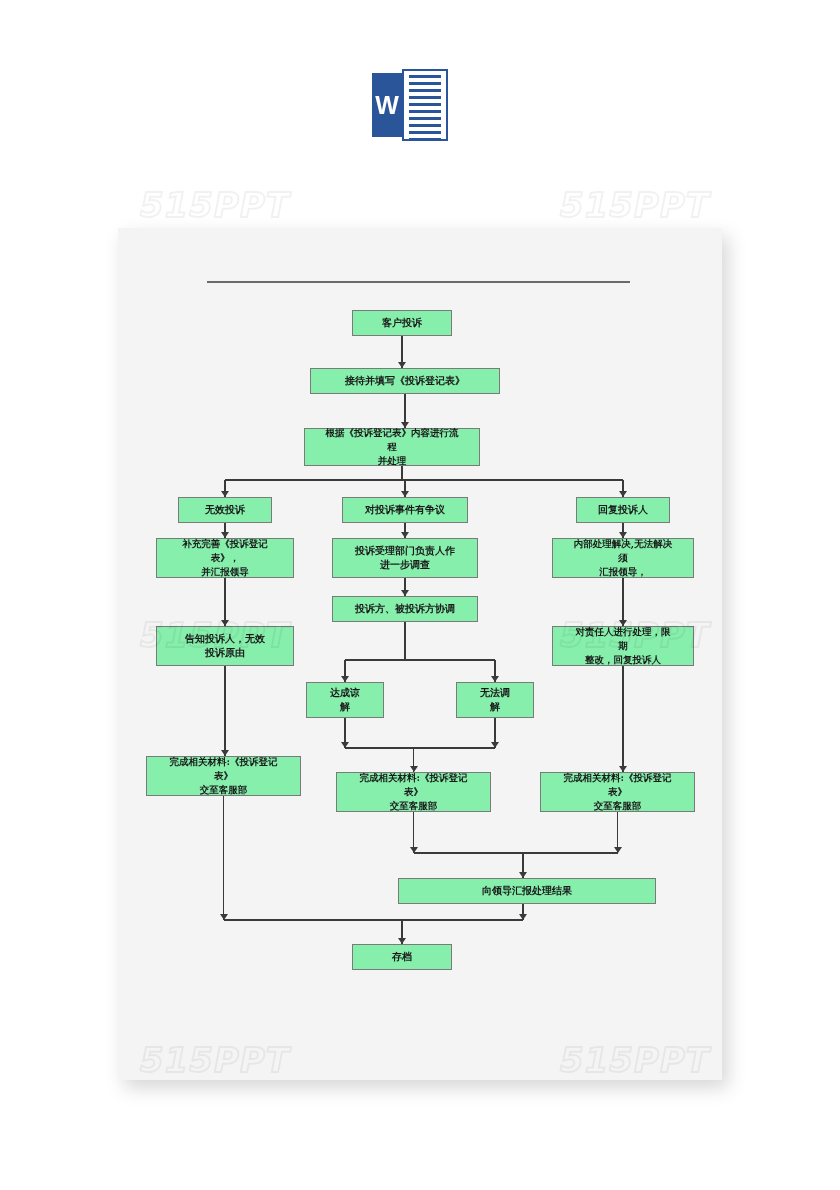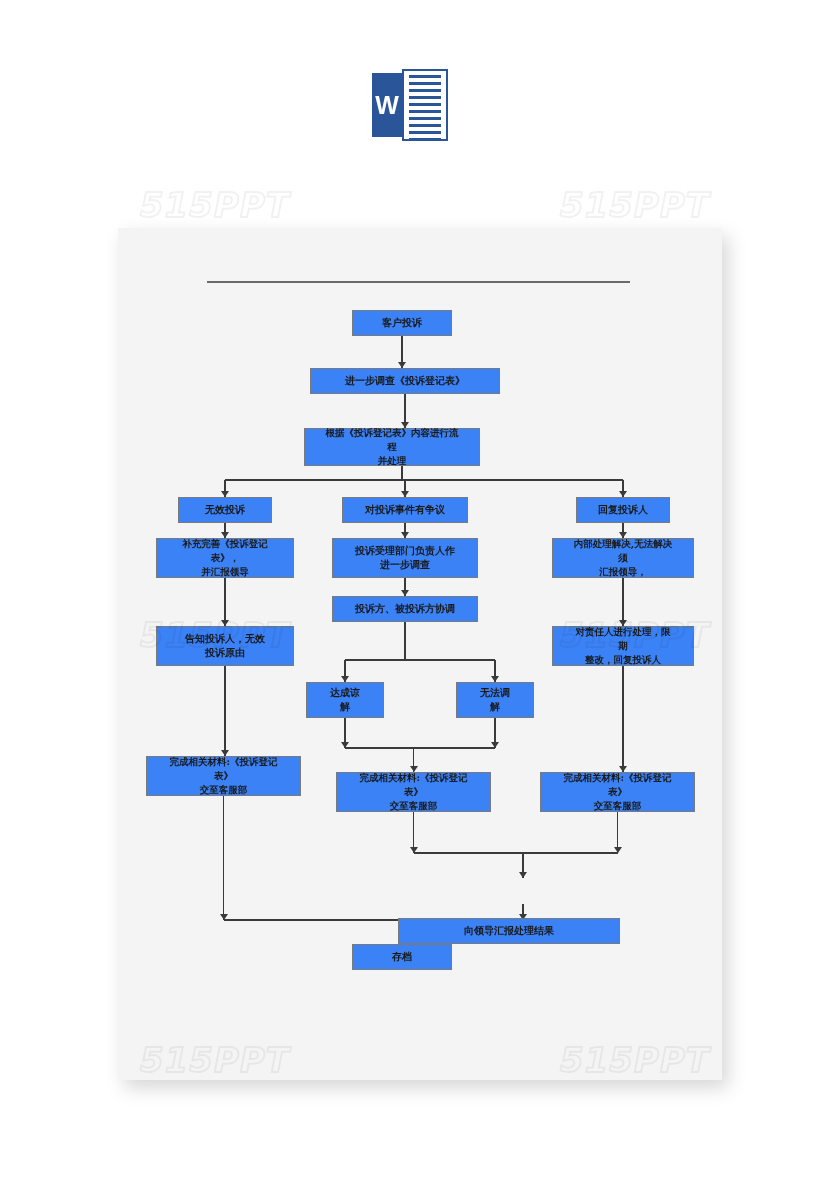--- a/index.html
+++ b/index.html
@@ -40,21 +40,21 @@
     position:absolute;font-family:"DejaVu Sans","Liberation Sans",sans-serif;
     font-style:italic;font-weight:bold;font-size:34px;letter-spacing:1px;
     color:transparent;-webkit-text-stroke:2px rgba(0,0,0,0.055);
     text-shadow:0 0 0 rgba(0,0,0,0);
     pointer-events:none;user-select:none;white-space:nowrap;
   }
 
   
   .node{
     position:absolute;box-sizing:border-box;
-    background:#3b82f6;border:1px solid #7a7a7a;
+    background:#86efac;border:1px solid #7a7a7a;
     display:flex;align-items:center;justify-content:center;
     text-align:center;color:#1a1a1a;
     font-family:"DejaVu Serif","Liberation Serif",serif;
     font-size:10px;font-weight:bold;line-height:1.45;
     padding:2px 20px;
   }
   .node.small{font-size:9.5px;}
 
   
   .ln{position:absolute;background:#3a3a3a;}
@@ -150,21 +150,21 @@
       <div class="arw" style="left: 219.5px; top: 914px;"></div>
       <div class="ln lnv" style="left: 522.25px; top: 904px; height: 16px;"></div>
       <div class="arw" style="left: 519px; top: 914px;"></div>
       <div class="ln lnh" style="top: 919.25px; left: 223.5px; width: 299.5px;"></div>
       <div class="ln lnv" style="left: 401.25px; top: 920px; height: 24px;"></div>
       <div class="arw" style="left: 398px; top: 938px;"></div>
       <div class="node" style="left: 352px; top: 310px; width: 100px; height: 26px;">
         <div>客户投诉</div>
       </div>
       <div class="node" style="left: 310px; top: 368px; width: 190px; height: 26px;">
-        <div>进一步调查《投诉登记表》</div>
+        <div>接待并填写《投诉登记表》</div>
       </div>
       <div class="node small" style="left: 304px; top: 428px; width: 176px; height: 38px;">
         <div>根据《投诉登记表》内容进行流程<br>并处理</div>
       </div>
       <div class="node" style="left: 178px; top: 497px; width: 94px; height: 26px;">
         <div>无效投诉</div>
       </div>
       <div class="node" style="left: 342px; top: 497px; width: 126px; height: 26px;">
         <div>对投诉事件有争议</div>
       </div>
@@ -197,21 +197,21 @@
       </div>
       <div class="node small" style="left: 146px; top: 756px; width: 155px; height: 40px;">
         <div>完成相关材料:《投诉登记表》<br>交至客服部</div>
       </div>
       <div class="node small" style="left: 336px; top: 772px; width: 155px; height: 40px;">
         <div>完成相关材料:《投诉登记表》<br>交至客服部</div>
       </div>
       <div class="node small" style="left: 540px; top: 772px; width: 155px; height: 40px;">
         <div>完成相关材料:《投诉登记表》<br>交至客服部</div>
       </div>
-      <div class="node" style="left: 398px; top: 918px; width: 222px; height: 26px;">
+      <div class="node" style="left: 398px; top: 878px; width: 258px; height: 26px;">
         <div>向领导汇报处理结果</div>
       </div>
       <div class="node" style="left: 352px; top: 944px; width: 100px; height: 26px;">
         <div>存档</div>
       </div>
     </div>
 
   <div id="watermark-top">
       <div class="wm" style="left: 140px; top: 185px;">515PPT</div>
       <div class="wm" style="left: 560px; top: 185px;">515PPT</div>

